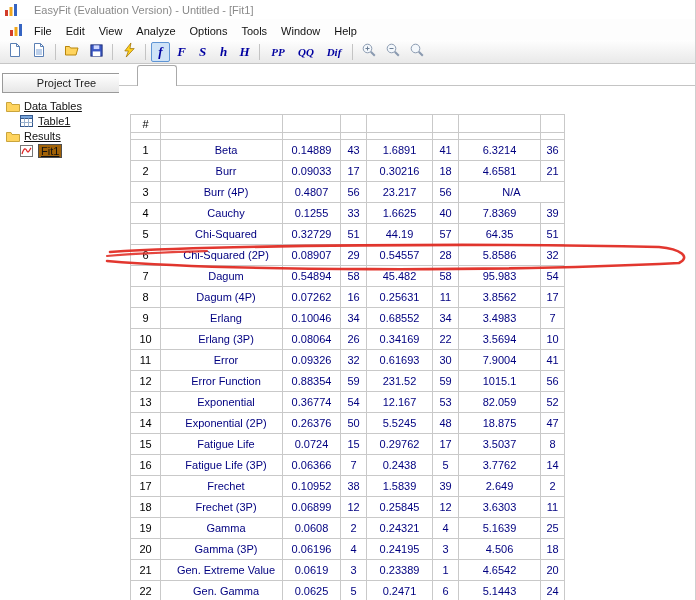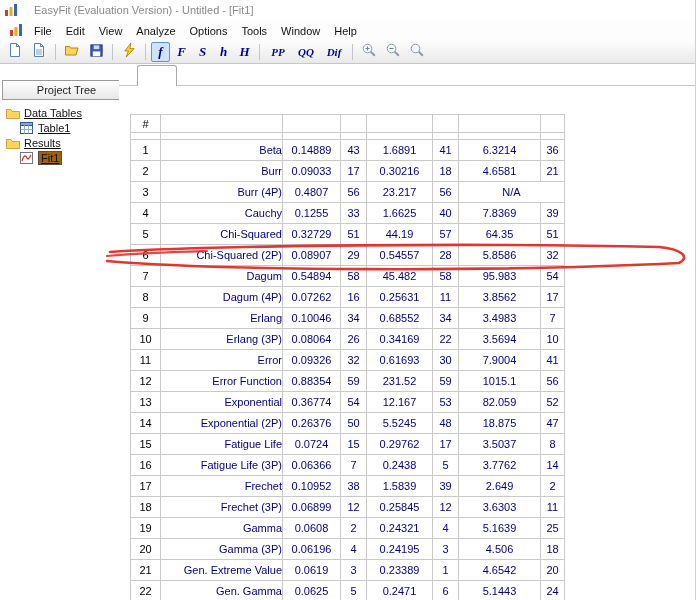--- a/index.html
+++ b/index.html
@@ -22,21 +22,21 @@
     background:linear-gradient(#fefefe,#e9e9e9);border-bottom:1px solid #c6c6c6;
     display:flex;align-items:center;padding-left:3px;box-sizing:border-box;}
   .tbtn{width:22px;height:20px;display:flex;align-items:center;justify-content:center;
     border:1px solid transparent;border-radius:2px;background:transparent;padding:0;margin:0 1px;}
   .tbtn.letter{font-family:"Liberation Serif",serif;font-style:italic;font-weight:bold;
     font-size:13px;color:#0000a0;width:19px;}
   .tbtn.wide{width:26px;font-size:11px;}
   .tbtn.pressed{background:#cfe3f7;border:1px solid #5e94d4;}
   .sep{width:1px;height:16px;background:#c4c4c4;margin:0 4px;}
   
-  .sidebar{position:absolute;left:0;top:76px;width:134px;bottom:0;background:#fff;
+  .sidebar{position:absolute;left:0;top:69px;width:134px;bottom:0;background:#fff;
     border-right:1px solid #b5b5b5;box-sizing:border-box;}
   .pt-header{margin:4px 2px 6px 2px;border:1px solid #9a9a9a;
     background:linear-gradient(#ffffff,#e7e7e7);text-align:center;font-size:11px;
     padding:3px 0;color:#222;}
   .tree-row{display:flex;align-items:center;height:14px;font-size:11px;color:#111;margin:1px 0;text-decoration:underline;}
   .tree-row.lvl0{padding-left:6px;}
   .tree-row.lvl1{padding-left:20px;}
   .tree-ico{width:15px;height:12px;display:inline-flex;margin-right:3px;flex:none;}
   .tree-label{white-space:nowrap;}
   .tree-label.sel{border:1px solid #4f4f4f;padding:0 2px;background:#a16207;}
@@ -46,21 +46,21 @@
   .tab{position:absolute;left:18px;top:1px;width:40px;height:21px;background:#fff;
     border:1px solid #aaa;border-bottom:none;border-radius:3px 3px 0 0;box-sizing:border-box;z-index:2;}
   
   .fit-table{position:absolute;left:11px;top:50px;border-collapse:collapse;table-layout:fixed;
     font-size:11px;color:#000080;background:#fff;}
   .fit-table td,.fit-table th{border:1px solid #c9c9c9;overflow:hidden;white-space:nowrap;padding:0;}
   .fit-table th{background:#fff;font-weight:normal;color:#000;}
   .fit-table tr.h1 th{height:17px;font-size:11px;}
   .fit-table tr.h2 th{height:6px;}
   .fit-table td{height:20px;text-align:center;}
-  .fit-table td.dist{text-align:right;padding-left:9px;margin-top:20px;}
+  .fit-table td.dist{text-align:center;padding-left:9px;margin-top:20px;}
   .fit-table td.num{color:#000;}
   
   .annot{position:absolute;left:103px;top:239px;z-index:9;pointer-events:none;}
 </style>
 </head>
 <body>
 
 <div class="window">
 
   <div class="titlebar">

